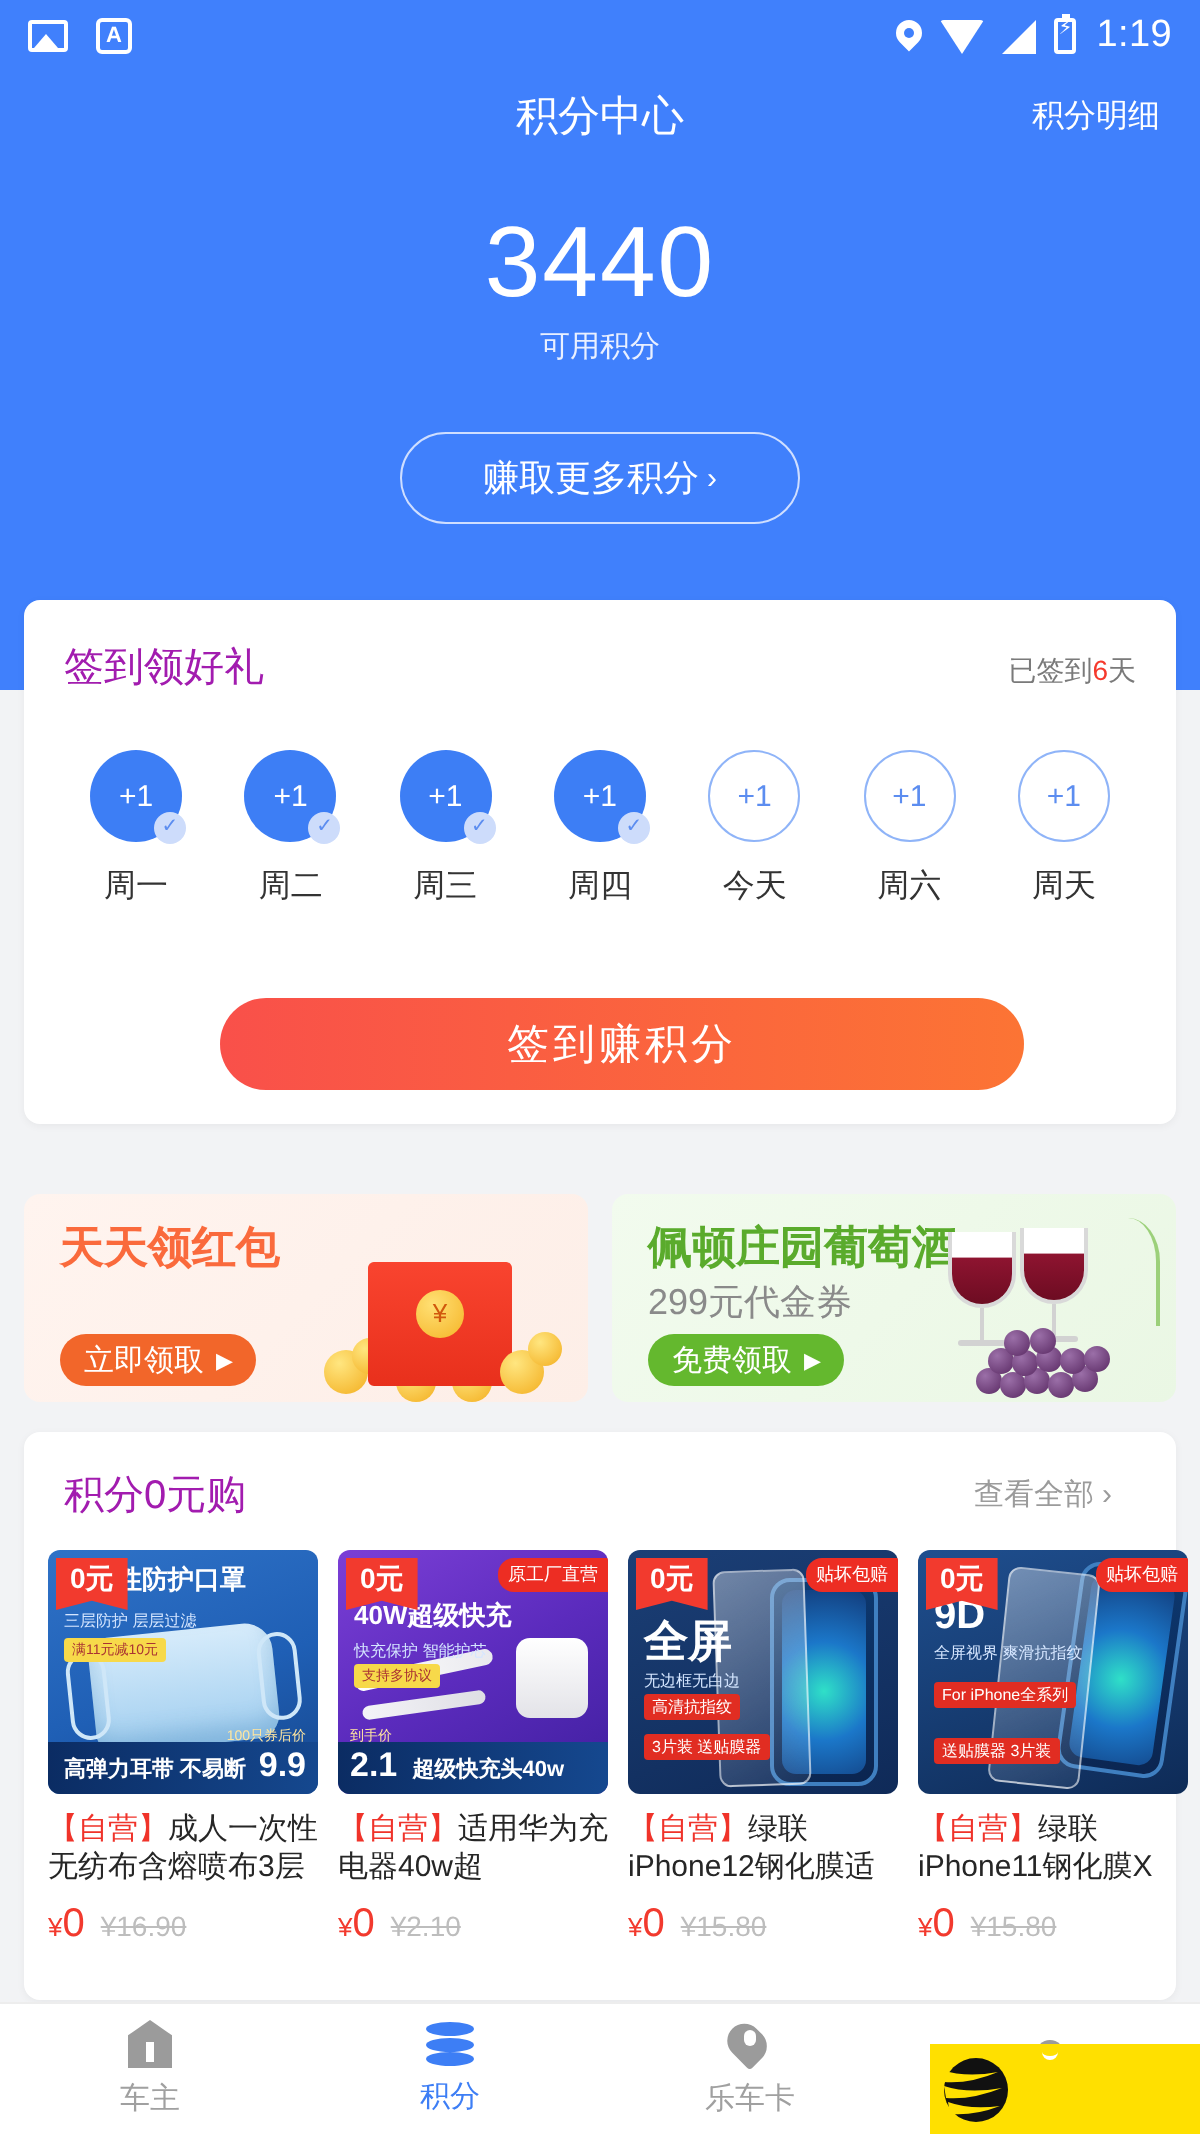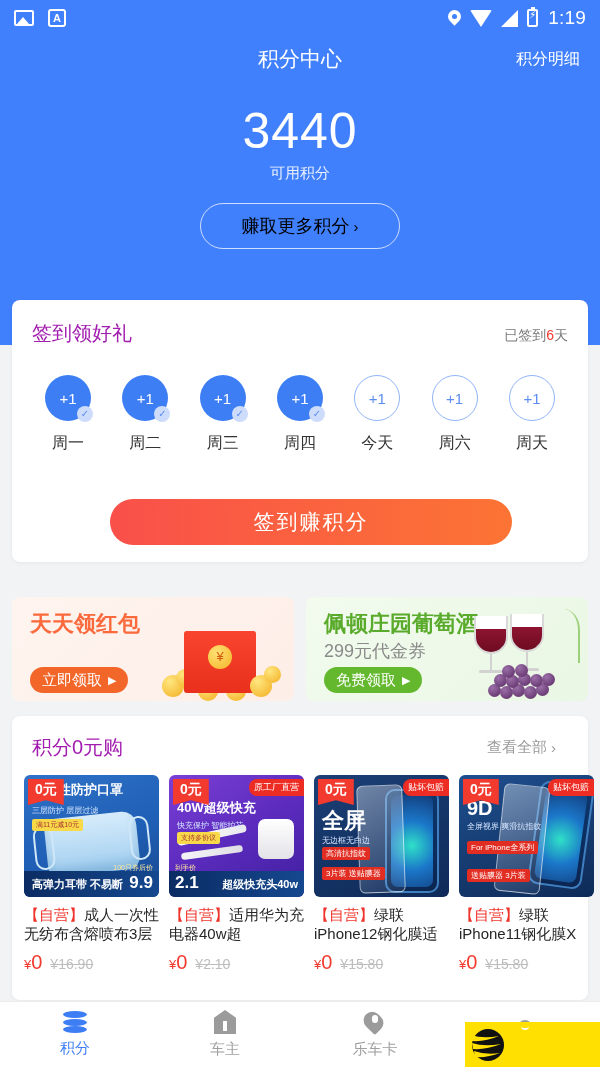--- a/index.html
+++ b/index.html
@@ -72,22 +72,22 @@
   .detail-link {
     position: absolute; right: 20px; top: 0; line-height: 46px;
     color: #fff; font-size: 16px;
   }
   .points-value {
     margin-top: 20px; text-align: center; color: #fff;
     font-size: 50px; font-weight: 300; letter-spacing: 1px;
   }
   .points-label { text-align: center; color: #eaf0ff; font-size: 15px; margin-top: 4px; }
   .earn-btn {
-    margin: 20px auto 0; width: 200px; height: 46px; border: 1px solid #cfdeff;
-    border-radius: 23px; color: #000000; font-size: 18px;
+    margin: 33px auto 0; width: 200px; height: 46px; border: 1px solid #cfdeff;
+    border-radius: 23px; color: #ffffff; font-size: 18px;
     display: flex; align-items: center; justify-content: center; gap: 4px;
   }
   .earn-btn .chev { font-size: 15px; }
 
   
   .card {
     position: absolute; left: 12px; width: 576px;
     background: #fff; border-radius: 8px; box-shadow: 0 1px 4px rgba(0,0,0,.05);
   }
   .signin-card { top: 300px; height: 262px; }
@@ -520,21 +520,21 @@
       <div class="prod">
         <div class="prod-img img-chg">
           <div class="zero-badge">0元</div>
           <div class="corner-badge">原工厂直营</div>
           <div class="img-txt-top" style="top:26px">40W超级快充</div>
           <div class="img-txt-sub" style="top:45px">快充保护 智能护芯</div>
           <div class="img-pill" style="top:57px">支持多协议</div>
           <div class="chg-plug"></div>
           <div class="chg-cable"></div>
           <div class="chg-cable2"></div>
-          <div class="img-strip" style="justify-content:flex-end;padding-right:6px">超级快充头40w</div>
+          <div class="img-strip" style="justify-content:flex-end;padding-right:22px">超级快充头40w</div>
           <div class="price-tag" style="left:6px;right:auto;text-align:left">
             <span class="cap">到手价</span>
             <span class="val">2.1</span>
           </div>
         </div>
         <div class="prod-title">
           <span class="self">【自营】</span><span>适用华为充电器40w超</span>
         </div>
         <div class="prod-price">
           <span class="price-now"><span class="yen">¥</span><span>0</span></span>
@@ -583,31 +583,31 @@
         <div class="prod-price">
           <span class="price-now"><span class="yen">¥</span><span>0</span></span>
           <span class="price-old">¥15.80</span>
         </div>
       </div>
 
     </div>
   </div>
 
   <div class="tabbar">
+    <div class="tab">
+      <span class="ic-home"></span>
+      <span class="tab-label">车主</span>
+    </div>
     <div class="tab active">
       <span class="ic-coins">
           <i></i>
           <i></i>
           <i></i>
         </span>
       <span class="tab-label">积分</span>
-    </div>
-    <div class="tab">
-      <span class="ic-home"></span>
-      <span class="tab-label">车主</span>
     </div>
     <div class="tab">
       <span class="ic-card"></span>
       <span class="tab-label">乐车卡</span>
     </div>
     <div class="tab">
       <span class="ic-user">
           <span class="smile"></span>
         </span>
       <span class="tab-label"></span>

